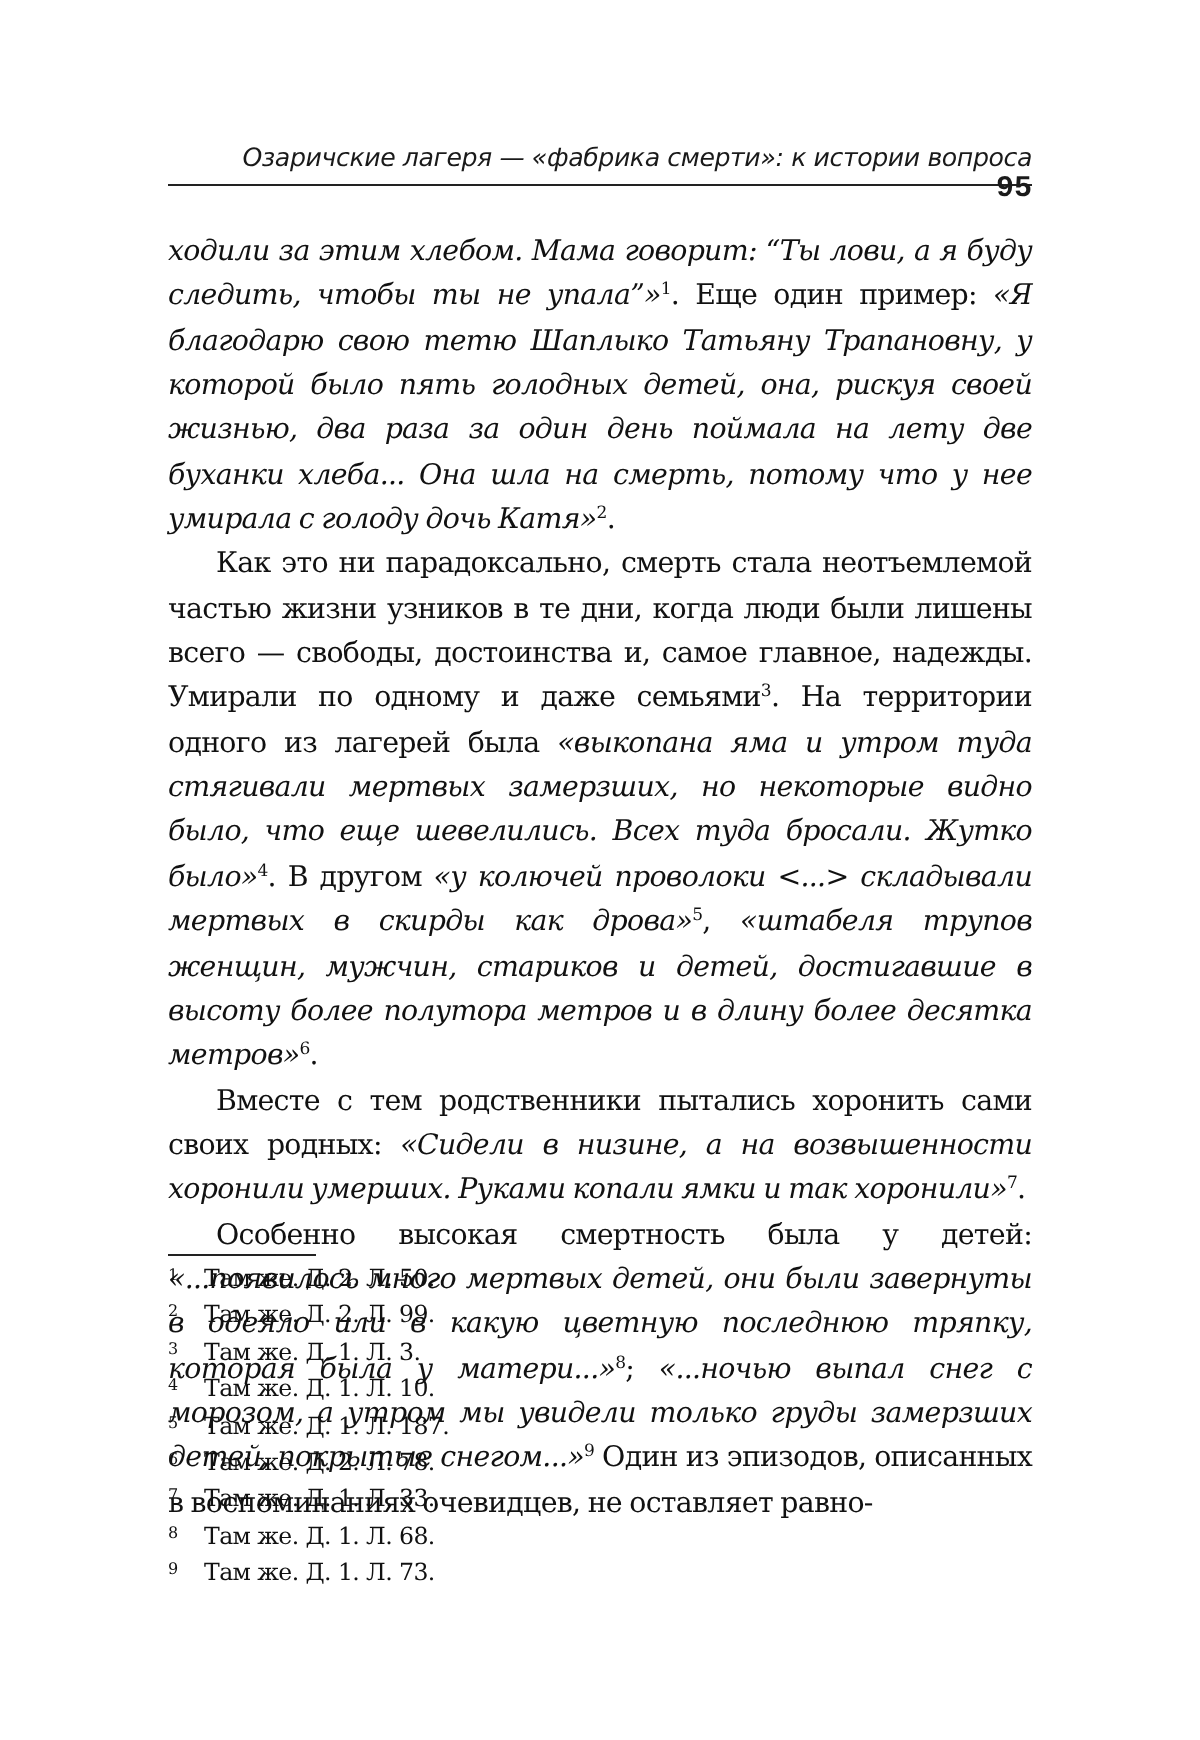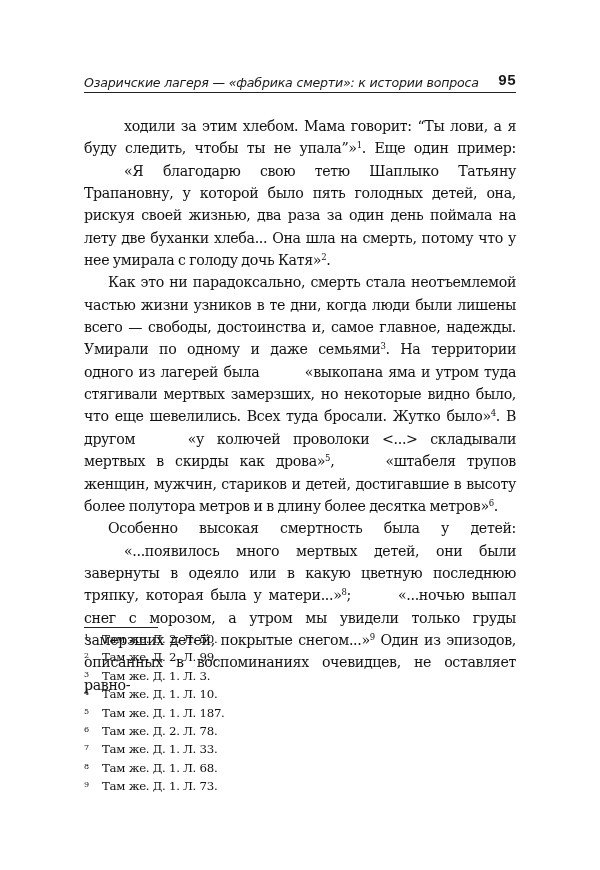--- a/index.html
+++ b/index.html
@@ -31,20 +31,21 @@
       font-family: "DejaVu Sans", sans-serif;
       font-size: 12.6px;
       font-style: italic;
       letter-spacing: -0.2px;
       color: #1a1a1a;
       display: flex;
       justify-content: space-between;
       align-items: flex-end;
       padding-bottom: 2px;
       box-sizing: border-box;
+      flex-direction: column;
     }
     .running-head .page-number {
       font-style: normal;
       font-weight: bold;
       font-size: 15px;
       letter-spacing: 0;
       font-family: Liberation Mono, monospace;
     }
     .body-text {
       position: absolute;
@@ -58,21 +59,21 @@
       letter-spacing: -0.35px;
       word-spacing: -0.5px;
     }
     .body-text p {
       margin: 0;
     }
     .body-text p.indent {
       text-indent: 24px;
     }
     .q {
-      margin-left: 40px;
+      font-style: italic;
     }
     sup {
       font-size: 8.5px;
       line-height: 0;
       vertical-align: 5px;
     }
     .footnote-rule {
       position: absolute;
       top: 627px;
       left: 0;
@@ -111,20 +112,21 @@
 <div class="page">
 
   <div class="running-head">
     <span>Озаричские лагеря — «фабрика смерти»: к истории вопроса</span>
     <span class="page-number">95</span>
   </div>
 
   <div class="body-text">
     <p><span class="q">ходили за этим хлебом. Мама говорит: “Ты лови, а я буду следить, чтобы ты не упала”»</span><sup>1</sup><span>. Еще один пример: </span><span class="q">«Я благодарю свою тетю Шаплыко Татьяну Трапановну, у которой было пять голодных детей, она, рискуя своей жизнью, два раза за один день поймала на лету две буханки хлеба... Она шла на смерть, потому что у нее умирала с голоду дочь Катя»</span><sup>2</sup><span>.</span></p>
     <p class="indent"><span>Как это ни парадоксально, смерть стала неотъемлемой частью жизни узников в те дни, когда люди были лишены всего — свободы, достоинства и, самое главное, надежды. Умирали по одному и даже семьями</span><sup>3</sup><span>. На территории одного из лагерей была </span><span class="q">«выкопана яма и утром туда стягивали мертвых замерзших, но некоторые видно было, что еще шевелились. Всех туда бросали. Жутко было»</span><sup>4</sup><span>. В другом </span><span class="q">«у колючей проволоки &lt;...&gt; складывали мертвых в скирды как дрова»</span><sup>5</sup><span>, </span><span class="q">«штабеля трупов женщин, мужчин, стариков и детей, достигавшие в высоту более полутора метров и в длину более десятка метров»</span><sup>6</sup><span>.</span></p>
+    <p class="indent"><span>Вместе с тем родственники пытались хоронить сами своих родных: </span><span class="q">«Сидели в низине, а на возвышенности хоронили умерших. Руками копали ямки и так хоронили»</span><sup>7</sup><span>.</span></p>
     <p class="indent"><span>Особенно высокая смертность была у детей: </span><span class="q">«...появилось много мертвых детей, они были завернуты в одеяло или в какую цветную последнюю тряпку, которая была у матери...»</span><sup>8</sup><span>; </span><span class="q">«...ночью выпал снег с морозом, а утром мы увидели только груды замерзших детей, покрытые снегом...»</span><sup>9</sup><span> Один из эпизодов, описанных в воспоминаниях очевидцев, не оставляет равно-</span></p>
   </div>
 
   <div class="footnote-rule"></div>
 
   <div class="footnotes">
     <div class="footnote">
       <span class="fn-num">1</span>
       <span class="fn-text">Там же. Д. 2. Л. 50.</span>
     </div>

